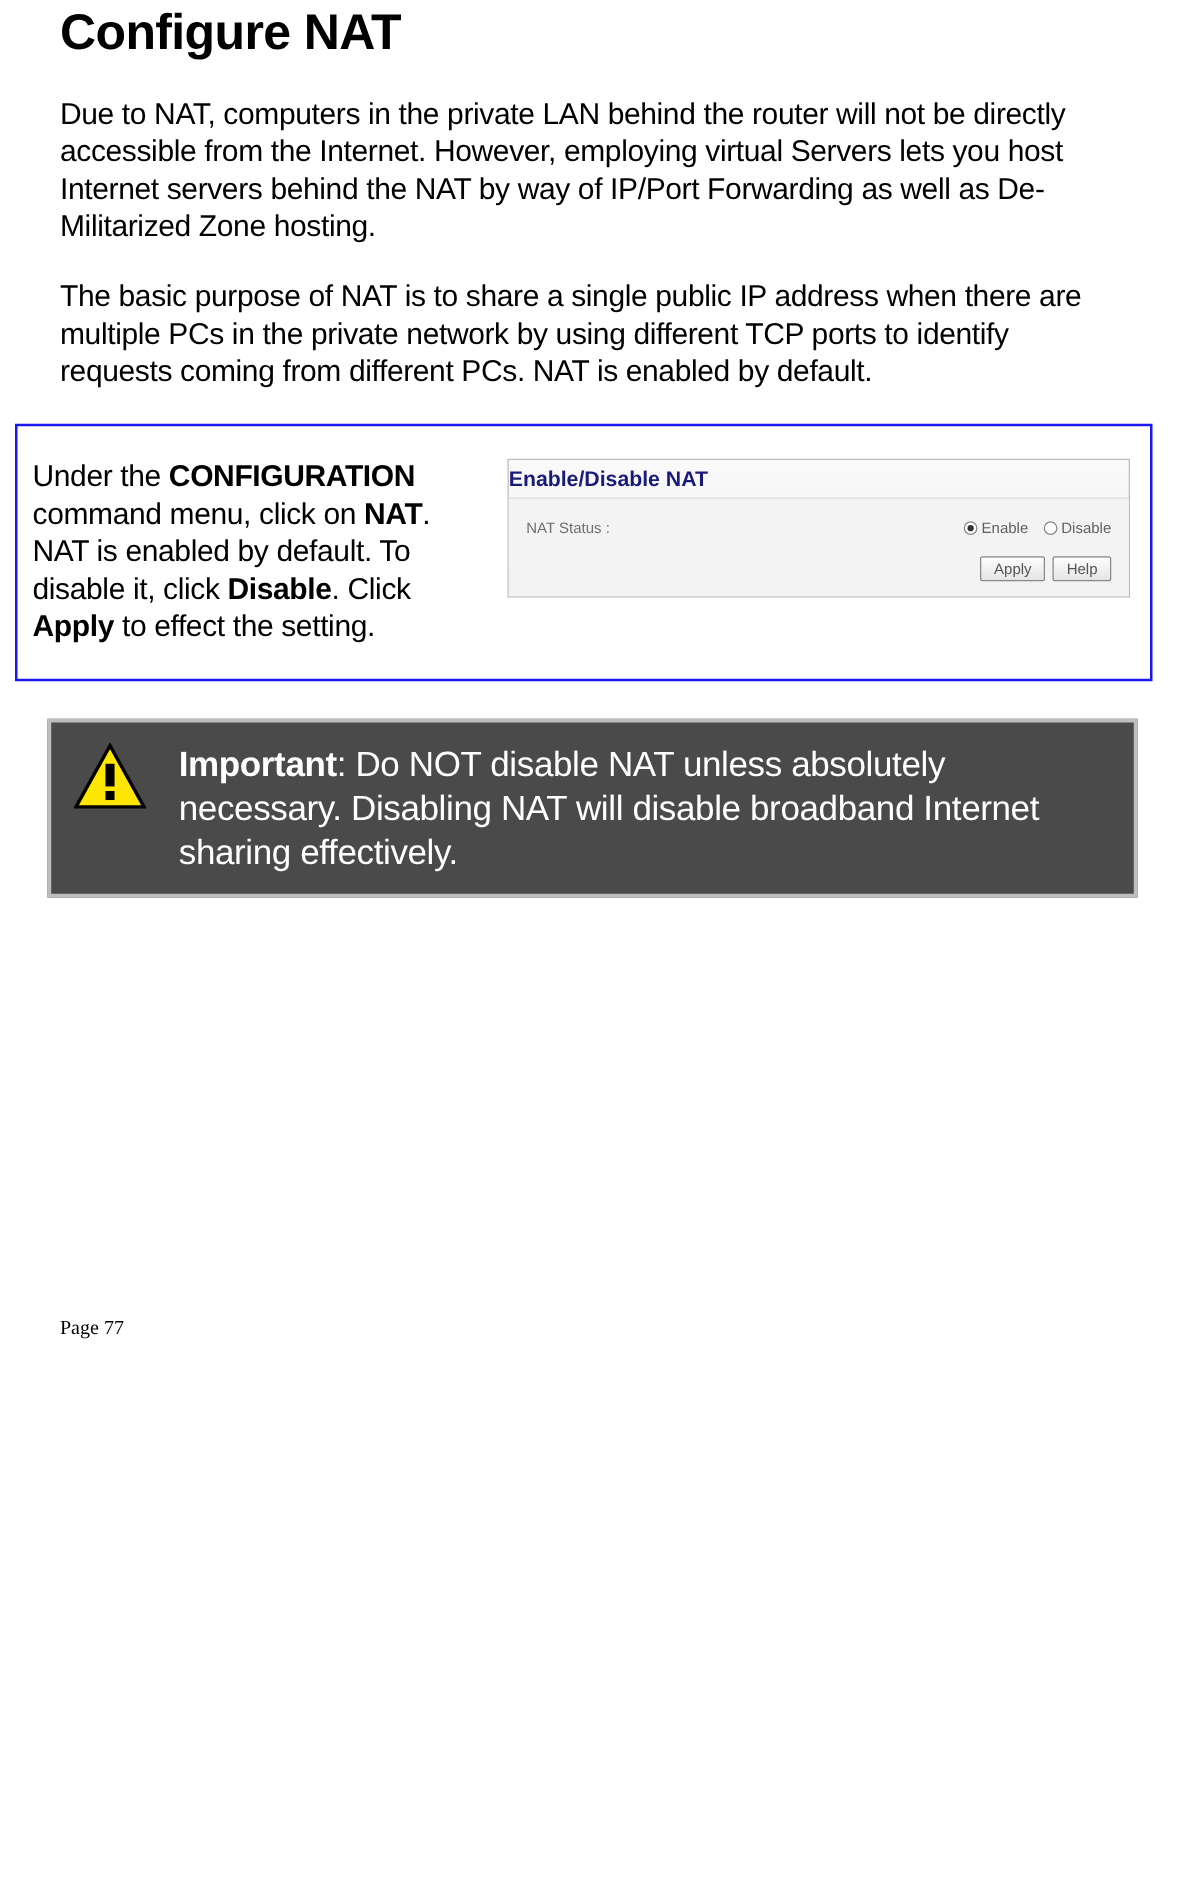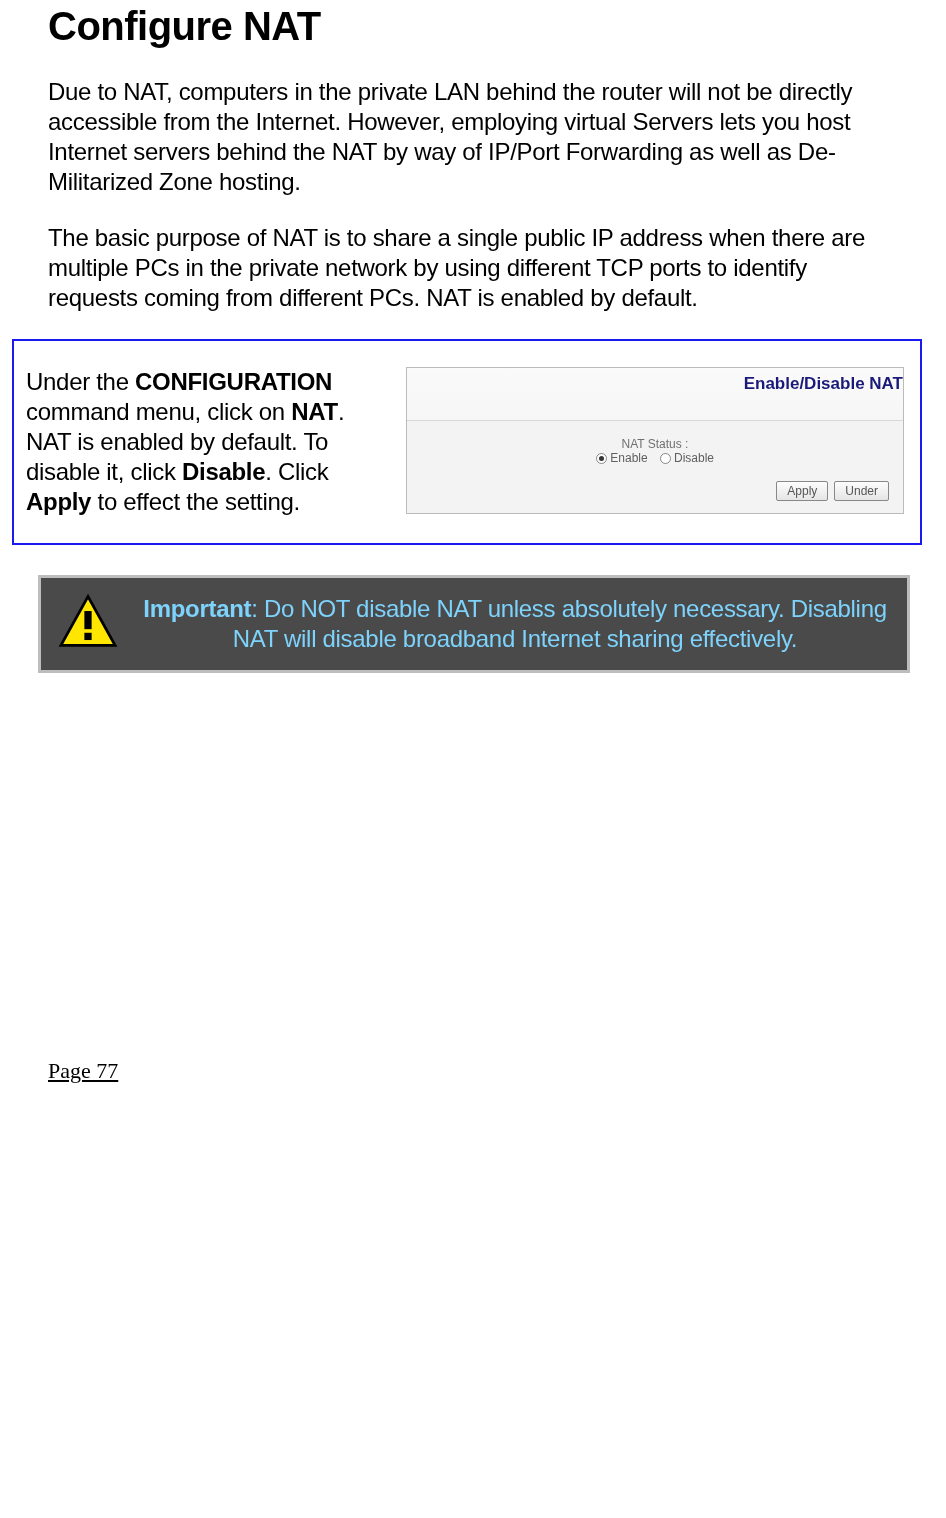--- a/index.html
+++ b/index.html
@@ -47,39 +47,38 @@
     letter-spacing: -0.3px;
   }
   .instruction-text b { font-weight: 700; }
   .panel {
     flex: 1;
     border: 1px solid #bbb;
     background: linear-gradient(#fafafa,#efefef);
     font-family: Arial, sans-serif;
   }
   .panel-header {
-    text-align: right;
+    text-align: left;
     font-weight: 700;
     color: #1a1a7a;
     font-size: 17px;
-    padding: 6px 0 26px 0;
+    padding: 6px 0 4px 0;
     border-bottom: 1px solid #d8d8d8;
   }
   .panel-body {
     background: #f3f3f3;
     padding: 10px 14px 12px 14px;
   }
   .panel-row {
     display: flex;
     align-items: center;
     justify-content: space-between;
     padding: 6px 0 12px 0;
     color: #707070;
     font-size: 12px;
-    flex-direction: column;
   }
   .radio-group { display:flex; gap:12px; color:#606060; font-size:12px; }
   .radio {
     width: 11px; height: 11px; border-radius:50%;
     border:1px solid #888; background:#fff; display:inline-block; position:relative; vertical-align:middle;
   }
   .radio.checked::after{
     content:""; position:absolute; left:2px; top:2px; width:5px; height:5px; border-radius:50%; background:#333;
   }
   .panel-buttons {
@@ -103,34 +102,32 @@
     gap: 26px;
     margin-left: -10px;
     width: calc(100% + 22px);
   }
   .warn-icon {
     flex: 0 0 58px;
     height: 54px;
   }
   .warn-icon svg { width:100%; height:100%; display:block; }
   .important-text {
-    color: #7dd3fc;
-    font-size: 24px;
+    color: #ffffff;
+    font-size: 28px;
     line-height: 1.25;
     letter-spacing: -0.3px;
-    text-align: center;
   }
   .important-text b { font-weight:700; }
   .page-number {
     position: absolute;
     left: 48px;
-    bottom: 42px;
+    bottom: 54px;
     font-family: "Times New Roman", Times, serif;
-    font-size: 22px;
-    text-decoration: underline;
+    font-size: 16px;
   }
 </style>
 </head>
 <body>
 
 <div class="page">
   <h1>Configure NAT</h1>
 
   <p class="body">Due to NAT, computers in the private LAN behind the router will not be directly accessible from the Internet. However, employing virtual Servers lets you host Internet servers behind the NAT by way of IP/Port Forwarding as well as De-Militarized Zone hosting.</p>
 
@@ -146,21 +143,21 @@
       <div class="panel-body">
         <div class="panel-row">
           <span>NAT Status :</span>
           <span class="radio-group">
             <span><span class="radio checked"></span> <span>Enable</span></span>
             <span><span class="radio"></span> <span>Disable</span></span>
           </span>
         </div>
         <div class="panel-buttons">
           <button class="win-btn">Apply</button>
-          <button class="win-btn">Under</button>
+          <button class="win-btn">Help</button>
         </div>
       </div>
     </div>
   </div>
 
   <div class="important-box">
     <div class="warn-icon">
       <svg viewBox="0 0 64 58">
         <polygon points="32,2 62,56 2,56" fill="#ffe600" stroke="#000" stroke-width="3"></polygon>
         <rect x="28" y="18" width="8" height="20" fill="#000"></rect>

